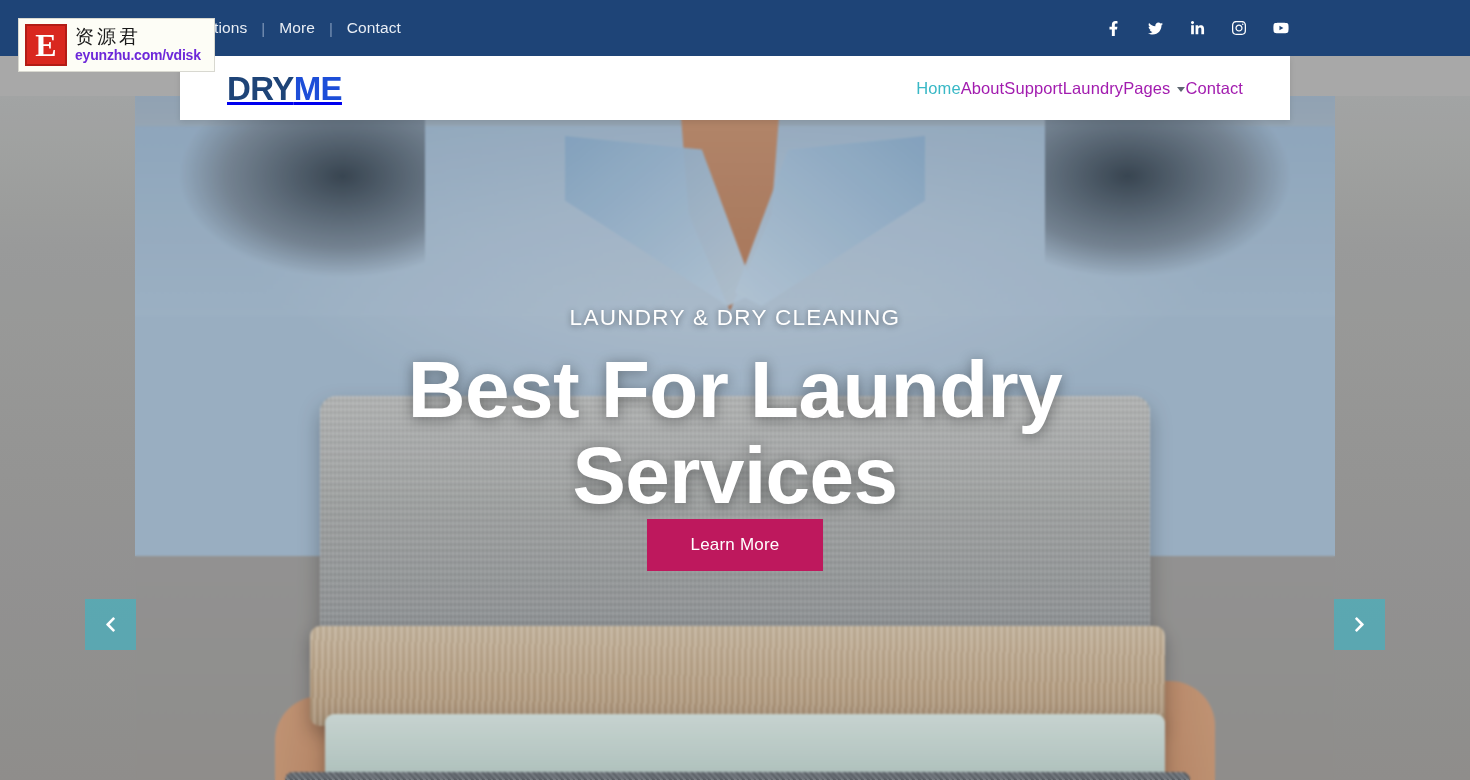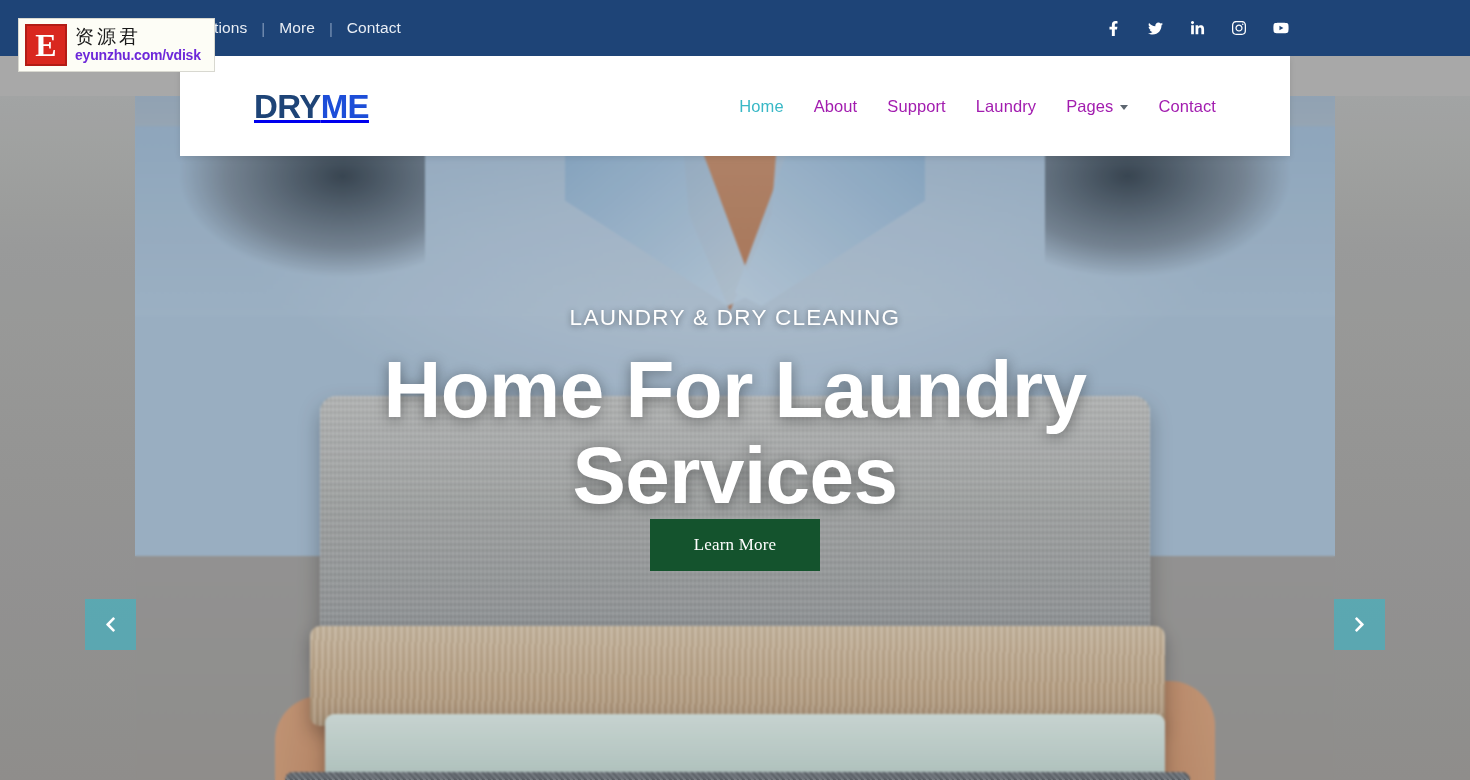--- a/index.html
+++ b/index.html
@@ -26,32 +26,32 @@
   .topsep{ color:#7d96b8; font-size:15px; padding:0 14px; }
 
   .socials{ display:flex; align-items:center; gap:24px; }
   .socials a{ color:#fff; display:flex; align-items:center; justify-content:center;
               width:18px; height:18px; }
   .socials svg{ width:15px; height:15px; fill:#ffffff; display:block; }
   .socials .ig svg, .socials .yt svg{ width:16px; height:16px; }
 
   
   .headercard{
-    position:absolute; left:180px; top:56px; width:1110px; height:100px;
+    position:absolute; left:180px; top:56px; width:1110px; height:64px;
     background:#ffffff; z-index:35;
     display:flex; align-items:center; justify-content:space-between;
-    padding:0 74px;
+    padding:0 47px;
     box-shadow:0 2px 6px rgba(0,0,0,.10);
   }
   .brand{ font-size:33px; font-weight:bold; letter-spacing:-.6px; line-height:1;
           display:flex; align-items:baseline; }
   .brand .dry{ color:#1e4477; }
   .brand .me{ color:#1d4ed8; }
 
-  nav.mainnav{ display:flex; align-items:center; gap:30px; }
+  nav.mainnav{ display:flex; align-items:center; }
   nav.mainnav a{
     color:#a21caf; text-decoration:none; font-size:16.5px; letter-spacing:.1px;
     display:flex; align-items:center; gap:5px; white-space:nowrap;
   }
   nav.mainnav a.active{ color:#39b8c6; }
   .caret{
     width:0;height:0;border-left:4px solid transparent;border-right:4px solid transparent;
     border-top:5px solid #5d6670; display:inline-block; margin-left:2px; position:relative; top:1px;
   }
 
@@ -142,22 +142,22 @@
   .hero-sub{
     color:#ffffff; font-size:22.5px; letter-spacing:1.3px; font-weight:400;
     text-shadow:0 1px 6px rgba(0,0,0,.45); margin-bottom:16px;
   }
   .hero-title{
     color:#ffffff; font-weight:bold; font-size:80px; line-height:1.08;
     letter-spacing:-.5px; max-width:900px;
     text-shadow:0 2px 14px rgba(0,0,0,.40);
   }
   .hero-btn{
-    display:inline-block; background:#14532d; color:#fff;
-    border:none; font-size:17px; font-family:Liberation Serif, serif;
+    display:inline-block; background:#be185d; color:#fff;
+    border:none; font-size:17px; font-family:Liberation Sans, sans-serif;
     padding:16px 44px; cursor:pointer; letter-spacing:.2px;
   }
 
   .navarrow{
     position:absolute; top:503px; width:51px; height:51px; z-index:10;
     background:rgba(47,185,204,.55); border:none; cursor:pointer;
     display:flex; align-items:center; justify-content:center;
   }
   .navarrow svg{ width:17px; height:17px; fill:#ffffff; }
   .navarrow.prev{ left:85px; }
@@ -274,21 +274,21 @@
       <div class="ph-layer ph-beige"></div>
       <div class="ph-layer ph-mint"></div>
       <div class="ph-layer ph-dark"></div>
       <div class="photo-blur"></div>
     </div>
 
     <div class="hero-overlay"></div>
 
     <div class="hero-content">
       <div class="hero-sub">LAUNDRY &amp; DRY CLEANING</div>
-      <h1 class="hero-title">Home For Laundry Services</h1>
+      <h1 class="hero-title">Best For Laundry Services</h1>
       <button class="hero-btn">Learn More</button>
     </div>
 
     <button class="navarrow prev">
       <svg viewBox="0 0 320 512">
           <path d="M34.52 239.03L228.87 44.69c9.37-9.37 24.57-9.37 33.94 0l22.67 22.67c9.36 9.36 9.37 24.52.04 33.9L131.49 256l154.02 154.75c9.34 9.38 9.32 24.54-.04 33.9l-22.67 22.67c-9.37 9.37-24.57 9.37-33.94 0L34.52 272.97c-9.37-9.37-9.37-24.57 0-33.94z"></path>
         </svg>
     </button>
     <button class="navarrow next">
       <svg viewBox="0 0 320 512">

